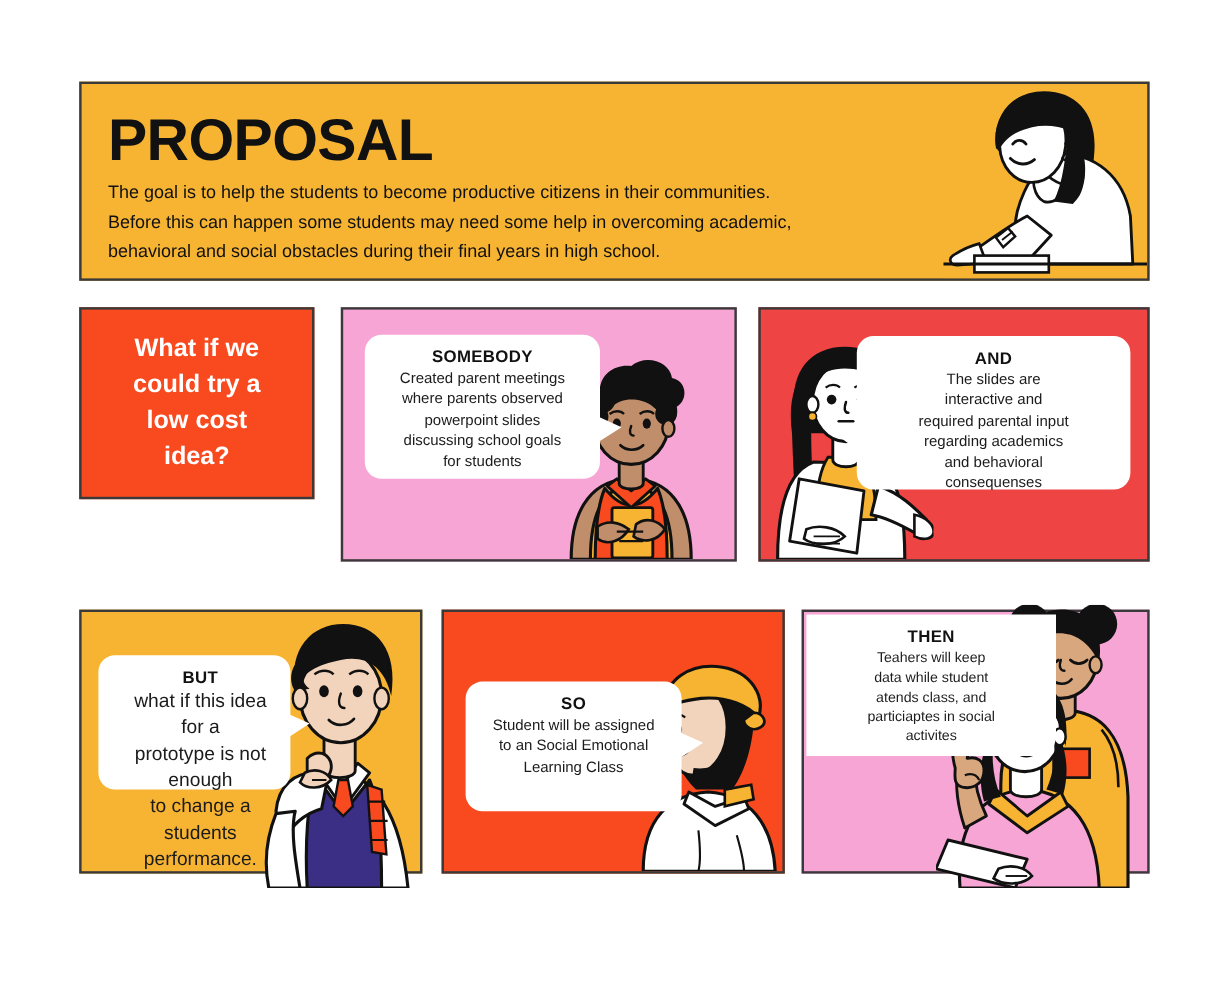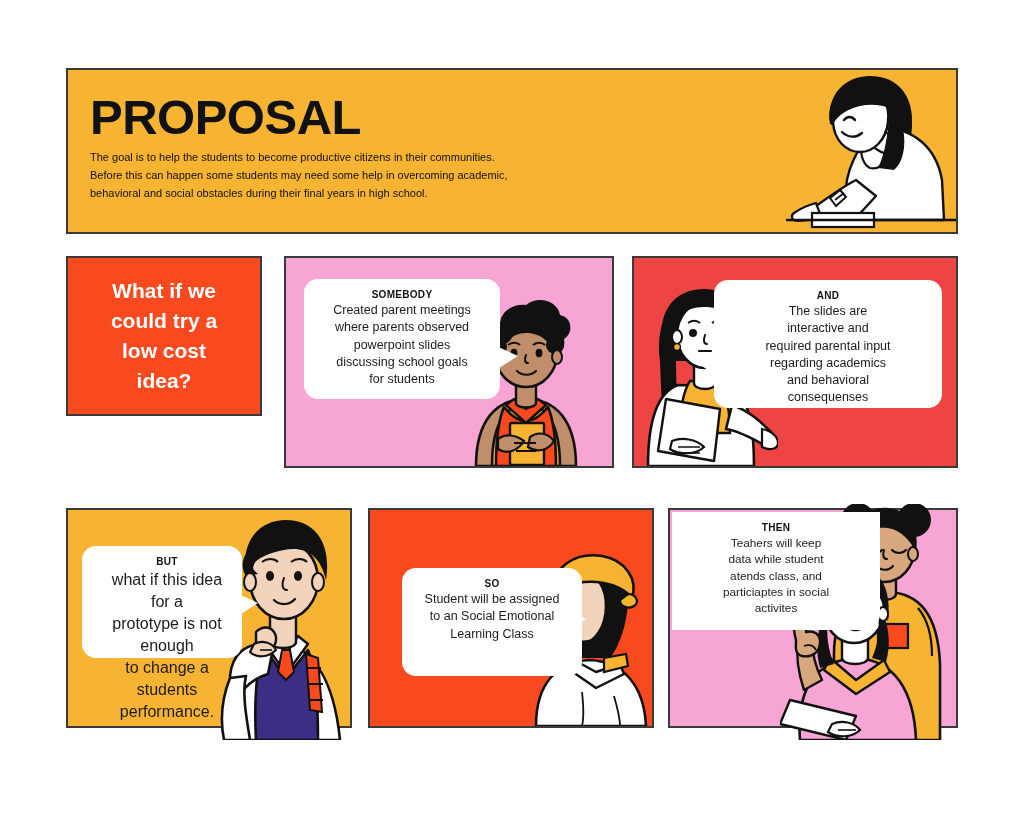--- a/index.html
+++ b/index.html
@@ -43,21 +43,21 @@
   }
   .header-title {
     font-size: 49px;
     font-weight: bold;
     letter-spacing: -0.5px;
     color: #111111;
     margin: 0 0 6px 0;
     line-height: 1.05;
   }
   .header-body {
-    font-size: 11px;
+    font-size: 15px;
     line-height: 1.62;
     color: #111111;
     margin: 0;
     white-space: pre-line;
   }
   .header-art {
     position: absolute;
     right: 0;
     top: 0;
     width: 170px;
@@ -130,21 +130,21 @@
   
   .bubble {
     position: absolute;
     background: #ffffff;
     border-radius: 14px;
     box-sizing: border-box;
     padding: 10px 14px;
     z-index: 5;
   }
   .bubble-title {
-    font-size: 10px;
+    font-size: 14px;
     font-weight: bold;
     color: #111111;
     text-align: center;
     margin: 0 0 2px 0;
     letter-spacing: 0.3px;
   }
   .bubble-body {
     font-size: 12.5px;
     line-height: 1.38;
     color: #1b1b1b;
@@ -187,21 +187,21 @@
   }
   .tail-but {
     left: 170px; top: 84px;
     border-top: 9px solid transparent;
     border-bottom: 13px solid transparent;
     border-left: 20px solid #ffffff;
   }
   .bubble-but .bubble-body { font-size: 16px; }
 
   .bubble-so {
-    left: 32px; top: 58px;
+    left: 18px; top: 58px;
     width: 180px; height: 108px;
   }
   .tail-so {
     left: 196px; top: 100px;
     border-top: 9px solid transparent;
     border-bottom: 13px solid transparent;
     border-left: 20px solid #ffffff;
   }
 
   .bubble-then {

